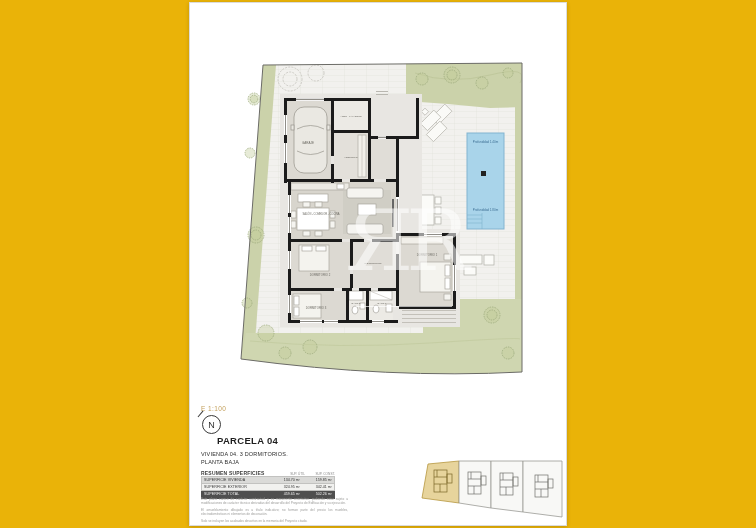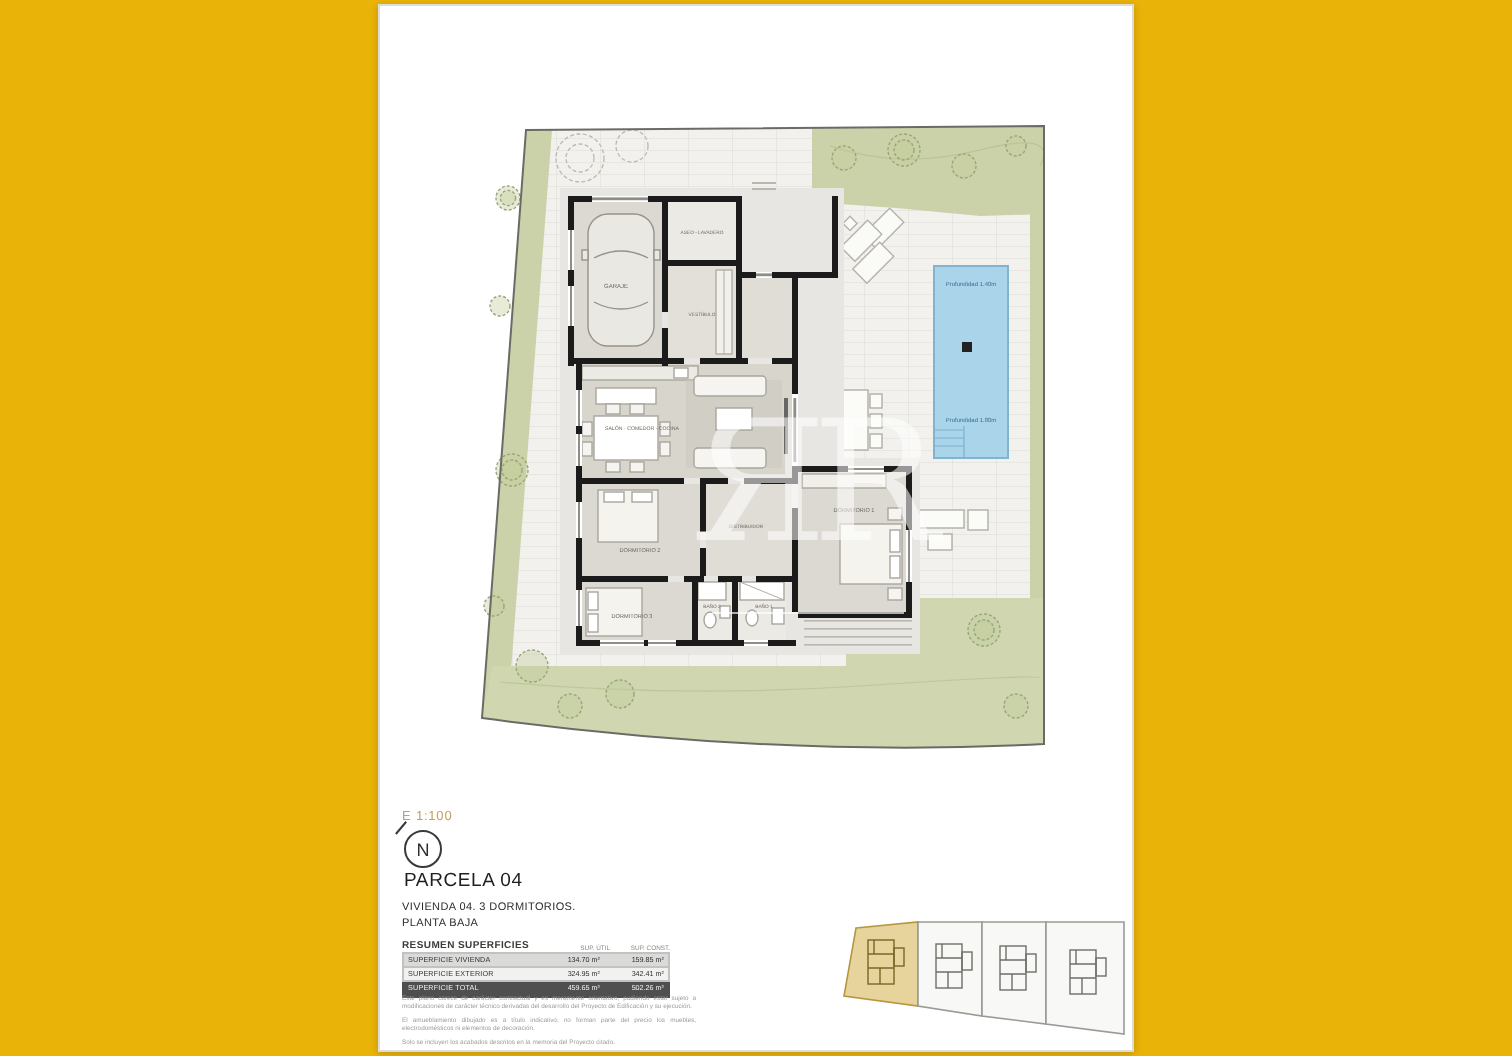--- a/index.html
+++ b/index.html
@@ -15,21 +15,21 @@
              color:rgba(255,255,255,.55);letter-spacing:-7px;pointer-events:none;}
   .wm-line{position:absolute;left:166px;top:303px;width:96px;height:1px;background:rgba(255,255,255,.65);}
 
   
   .scale-label{position:absolute;left:11px;top:402px;font-size:6.5px;letter-spacing:.4px;color:#c3a05c;}
   .north{position:absolute;left:12px;top:412px;width:17px;height:17px;border:1.2px solid #3a3a3a;
          border-radius:50%;display:flex;align-items:center;justify-content:center;
          font-size:9px;color:#2e2e2e;background:#fff;}
   .north-tick{position:absolute;left:10px;top:407px;width:1.2px;height:8px;background:#3a3a3a;
               transform:rotate(40deg);}
-  .doc-title{position:absolute;left:12px;top:432px;font-size:9.5px;font-weight:normal;color:#1f1f1f;
+  .doc-title{position:absolute;left:27px;top:432px;font-size:9.5px;font-weight:bold;color:#1f1f1f;
              letter-spacing:.3px;}
   .doc-sub1{position:absolute;left:11px;top:448px;font-size:5.5px;color:#2c2c2c;letter-spacing:.2px;}
   .doc-sub2{position:absolute;left:11px;top:456px;font-size:5.5px;color:#2c2c2c;letter-spacing:.2px;}
 
   .surf-table{position:absolute;left:11px;top:465px;width:134px;font-size:3.8px;color:#333;}
   .surf-head{display:flex;align-items:flex-end;height:8px;}
   .surf-head .t{flex:1;font-size:5px;font-weight:bold;color:#3c3c3c;letter-spacing:.2px;}
   .surf-head .c{width:30px;font-size:3.2px;color:#8a8a8a;text-align:right;}
   .surf-row{display:flex;height:7.5px;align-items:center;border:0.5px solid #c2c2c0;
             border-top:none;box-sizing:border-box;background:#f1f1ef;}

